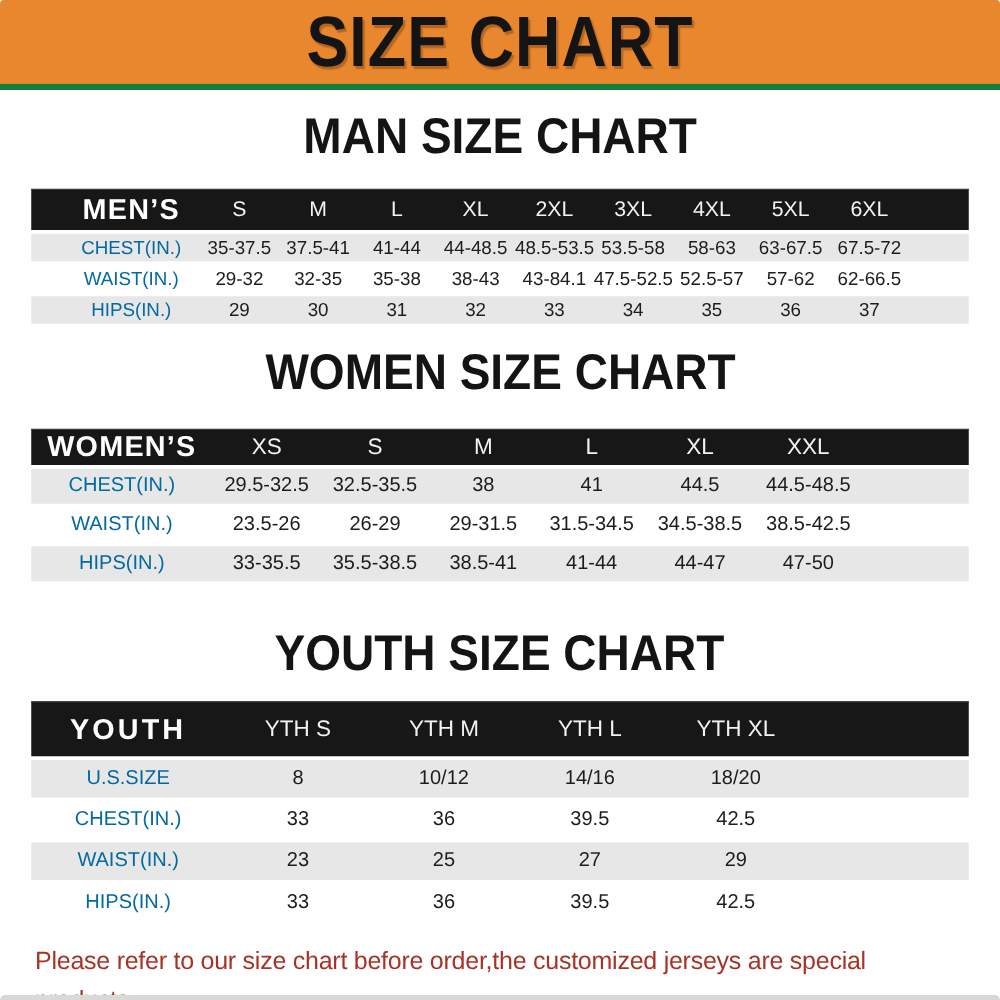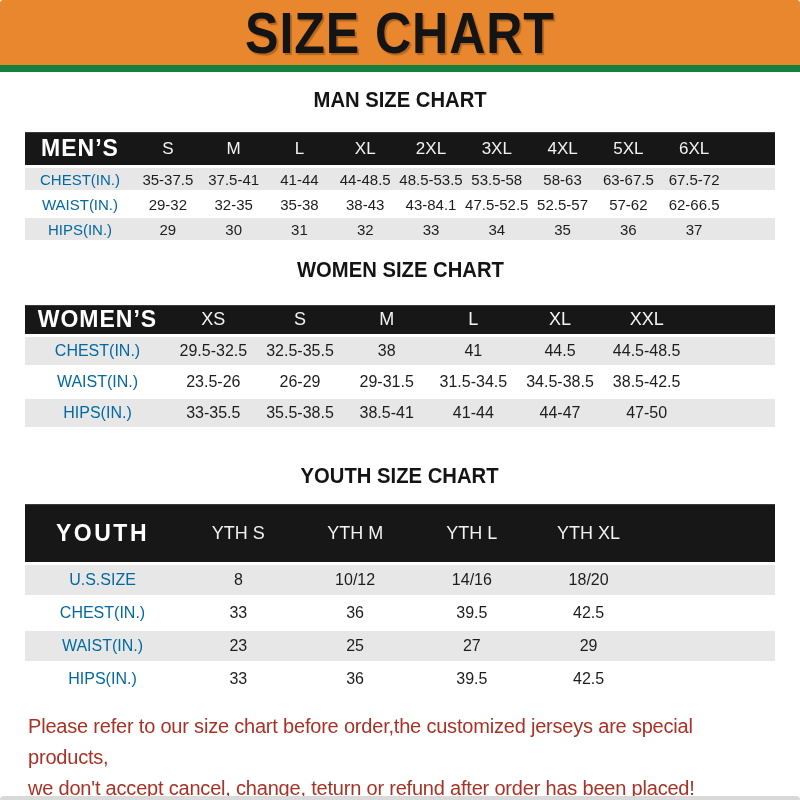--- a/index.html
+++ b/index.html
@@ -9,41 +9,41 @@
     background: #ffffff;
     position: relative;
     overflow: hidden;
   }
 
   
   .banner {
     width: 100%;
     height: 72px;
     background: #E8872E;
-    border-bottom: 7px solid #15803d;
+    border-bottom: 5px solid #15803d;
     border-radius: 3px 3px 0 0;
     display: flex;
     align-items: center;
     justify-content: center;
   }
   .banner-title {
     font-size: 57px;
     font-weight: 800;
     color: #141414;
     letter-spacing: 1px;
     transform: scaleX(0.88);
     transform-origin: center;
     white-space: nowrap;
     text-shadow: 2px 2px 1px rgba(80,40,0,0.35);
   }
 
   
   .section-heading {
     text-align: center;
-    font-size: 22px;
+    font-size: 40px;
     font-weight: 800;
     color: #141414;
     letter-spacing: 0px;
   }
   .section-heading > span {
     display: inline-block;
     transform: scaleX(0.92);
     white-space: nowrap;
   }
   .h-man   { margin-top: 15px; }
@@ -57,32 +57,32 @@
   }
   .tbl-man   { margin-top: 19px; }
   .tbl-women { margin-top: 22px; }
   .tbl-youth { margin-top: 15px; }
 
   .trow {
     display: grid;
     align-items: center;
     margin-bottom: 3px;
   }
-  .t-men   .trow { grid-template-columns: 110px repeat(9, 1fr) 48px; }
+  .t-men   .trow { grid-template-columns: 110px repeat(9, 1fr) 48px; padding-left: 25px; }
   .t-women .trow { grid-template-columns: 145px repeat(6, 1fr) 85px; }
   .t-youth .trow { grid-template-columns: 155px repeat(4, 1fr) 128px; }
 
   .thead {
     background: #171717;
     color: #ffffff;
     box-shadow: 0 1px 0 #3a3a3a inset;
   }
   .t-men   .thead { height: 33px; }
   .t-women .thead { height: 29px; }
-  .t-youth .thead { height: 58px; }
+  .t-youth .thead { height: 44px; }
 
   .t-men   .drow { height: 22px; }
   .t-women .drow { height: 28px; }
   .t-youth .drow { height: 30px; }
 
   .drow.odd  { background: #e7e7e7; }
   .drow.even { background: #ffffff; }
 
   .cell { text-align: center; overflow: hidden; white-space: nowrap; }
 

